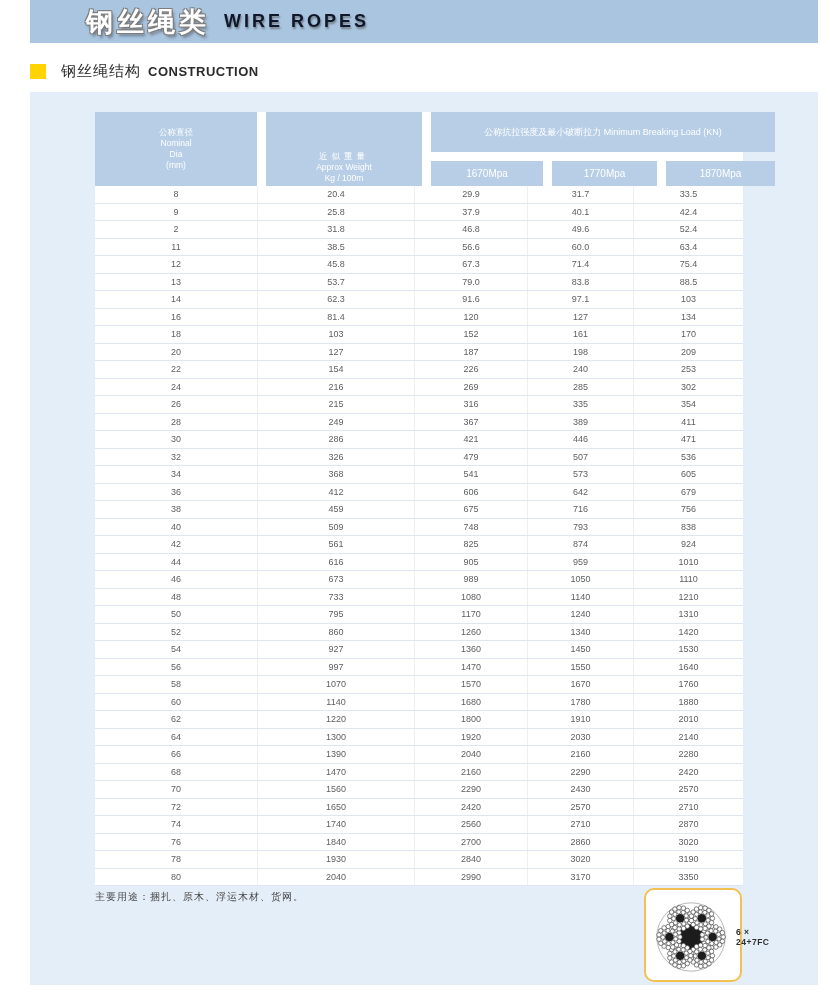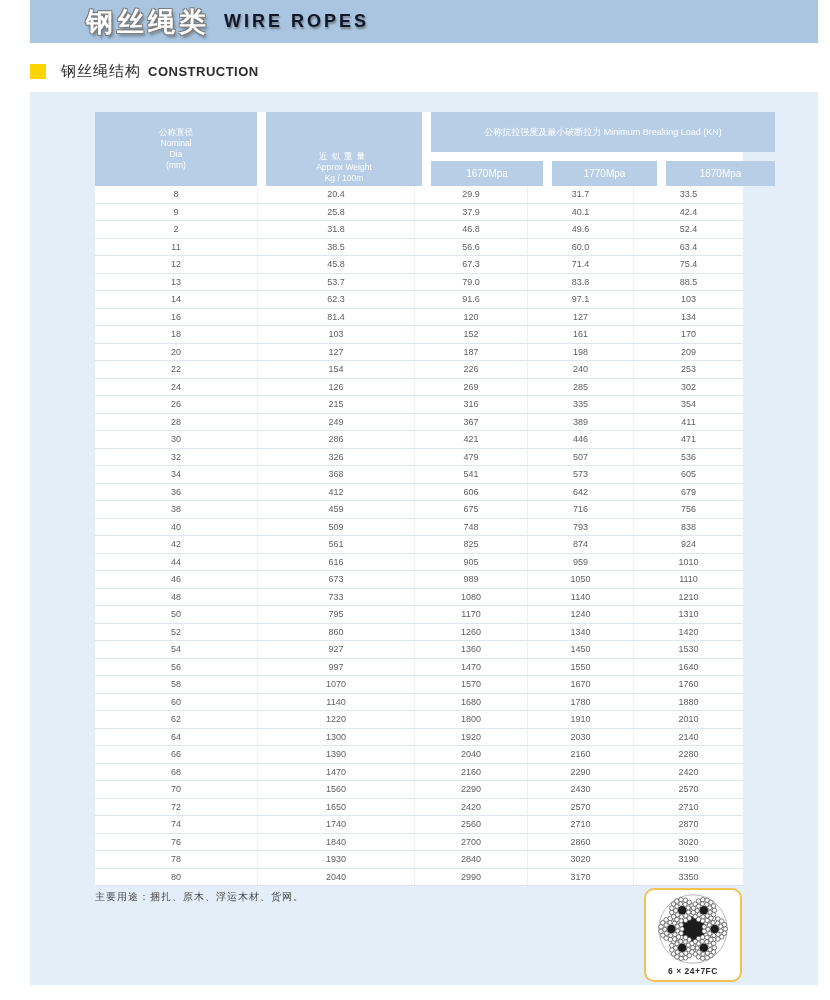--- a/index.html
+++ b/index.html
@@ -47,21 +47,21 @@
   .t-cell:nth-child(3){ width:113px; }
   .t-cell:nth-child(4){ width:106px; }
   .t-cell:nth-child(5){ width:109px; border-right:none; }
 
   
   .usage { position:absolute; left:65px; top:798px; font-size:10px; color:#4a4a4a; letter-spacing:1px; }
 
   
   .rope-card { position:absolute; left:614px; top:796px; width:98px; height:94px;
                background:#fff; border:2px solid #f3c152; border-radius:10px;
-               display:flex; flex-direction:column; align-items:center; justify-content:flex-start;
+               display:flex; flex-direction:row; align-items:center; justify-content:flex-start;
                padding-top:3px; }
   .rope-card svg { display:block; }
   .rope-label { font-size:8.5px; font-weight:bold; color:#2e2e2e; margin-top:1px; letter-spacing:.5px; }
 </style>
 </head>
 <body>
 
 <div class="page">
 
   <div class="band">
@@ -168,21 +168,21 @@
           </div>
           <div class="t-row">
             <div class="t-cell">22</div>
             <div class="t-cell">154</div>
             <div class="t-cell">226</div>
             <div class="t-cell">240</div>
             <div class="t-cell">253</div>
           </div>
           <div class="t-row">
             <div class="t-cell">24</div>
-            <div class="t-cell">126</div>
+            <div class="t-cell">216</div>
             <div class="t-cell">269</div>
             <div class="t-cell">285</div>
             <div class="t-cell">302</div>
           </div>
           <div class="t-row">
             <div class="t-cell">26</div>
             <div class="t-cell">215</div>
             <div class="t-cell">316</div>
             <div class="t-cell">335</div>
             <div class="t-cell">354</div>

